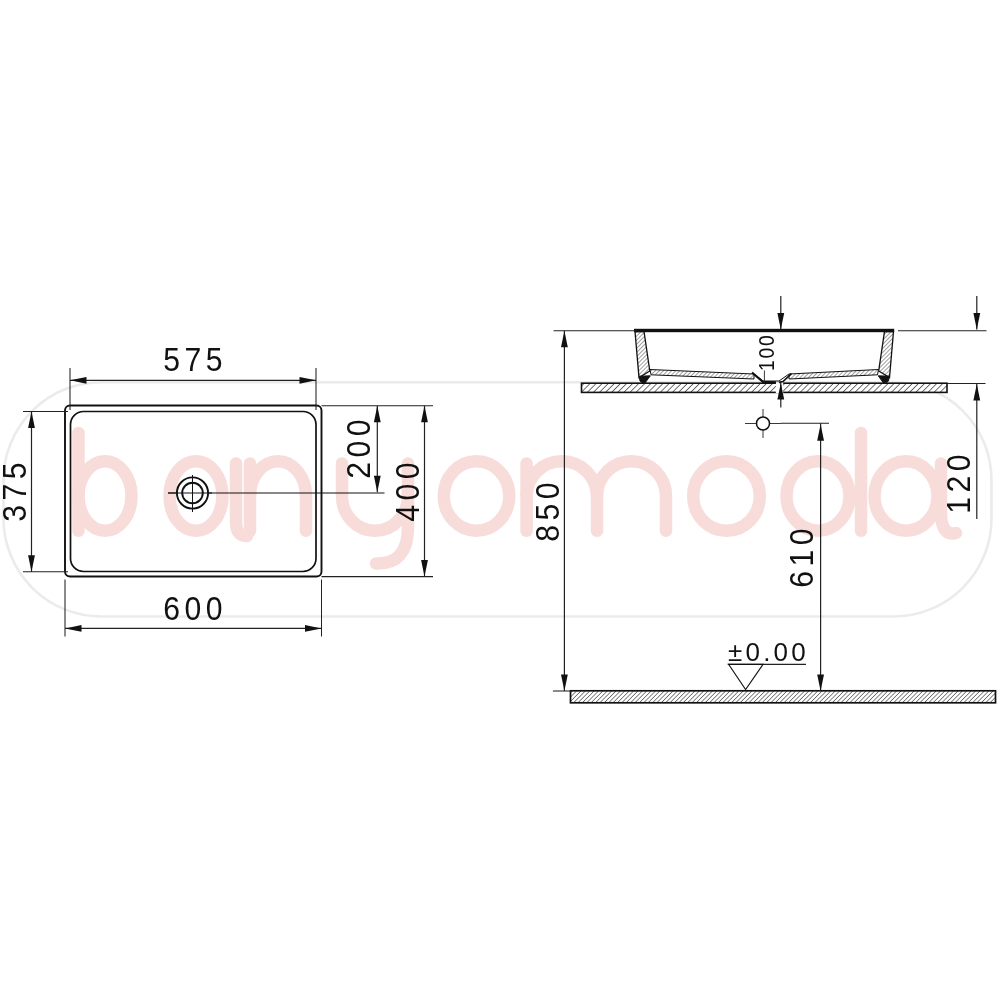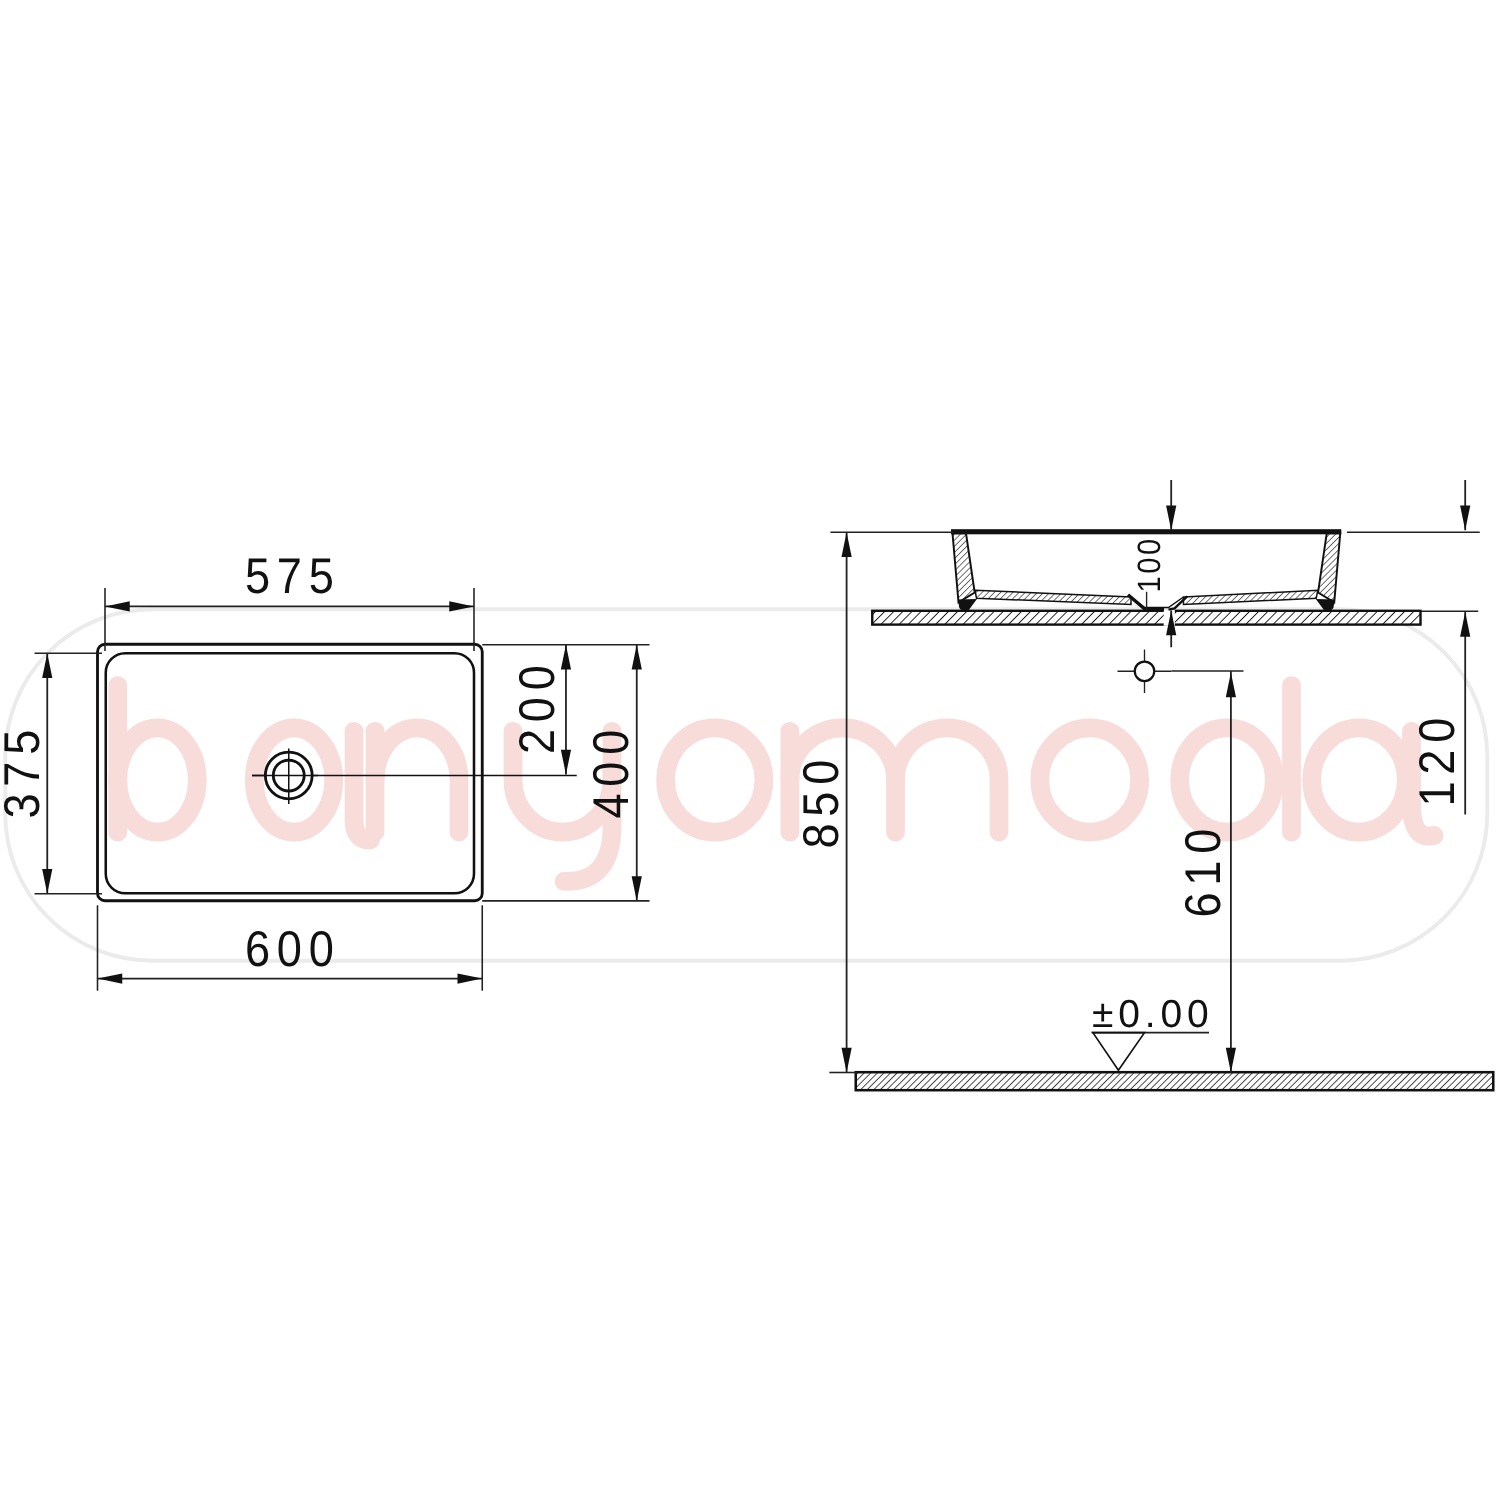--- a/index.html
+++ b/index.html
@@ -1,17 +1,17 @@
 <!DOCTYPE html>
 <html><head>
 <meta charset="utf-8">
 <style>
   html,body{margin:0;padding:0;background:#fff;}
   #page{position:relative;width:1000px;height:772px;background:#fff;overflow:hidden;
-        font-family:"Liberation Sans", sans-serif;margin-top:24px;}
+        font-family:"Liberation Sans", sans-serif;}
   svg{position:absolute;left:0;top:0;}
 </style>
 </head>
 <body>
 <div id="page">
 <svg width="1000" height="1000" viewBox="0 0 1000 1000">
   <defs>
     <pattern id="hatch" patternUnits="userSpaceOnUse" width="4.3" height="4.3" patternTransform="rotate(45)">
       <rect width="4.3" height="4.3" fill="#fff"></rect>
       <line x1="0" y1="0" x2="0" y2="4.3" stroke="#111" stroke-width="1.2"></line>

